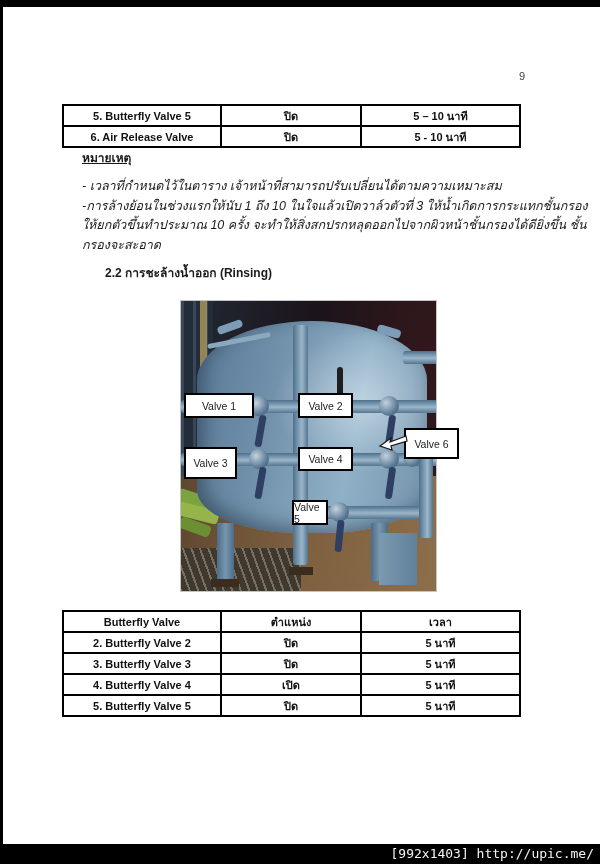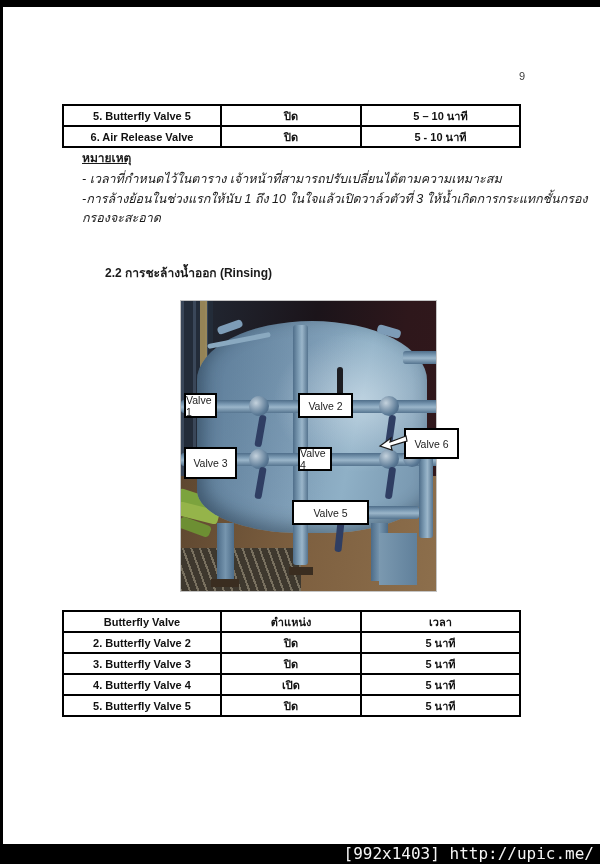--- a/index.html
+++ b/index.html
@@ -5,34 +5,34 @@
   html,body{margin:0;padding:0;background:#888;}
   #page{position:relative;width:600px;height:864px;background:#fff;overflow:hidden;
         font-family:"Liberation Sans","DejaVu Sans",sans-serif;color:#1a1a1a;}
   .abs{position:absolute;}
 
   
   #top-border{left:0;top:0;width:600px;height:7px;background:#000;}
   #left-border{left:0;top:0;width:3px;height:864px;background:#000;}
   #watermark-bar{left:0;top:844px;width:600px;height:20px;background:#000;}
   #watermark-text{position:absolute;right:6px;top:0;height:20px;line-height:20px;
-      color:#f5f5f5;font-family:"DejaVu Sans Mono","Liberation Mono",monospace;font-size:16px;}
+      color:#f5f5f5;font-family:"DejaVu Sans Mono","Liberation Mono",monospace;font-size:13px;}
 
   #page-number{left:519px;top:70px;font-size:11px;color:#3c3c3c;}
 
   table.sched{border-collapse:collapse;table-layout:fixed;}
   table.sched td,table.sched th{border:2px solid #000;font-size:11px;font-weight:bold;
       height:19px;padding:0 7px;white-space:nowrap;overflow:hidden;color:#111;}
   .c-left{text-align:center;}
   .c-mid{text-align:center;}
   #top-table{left:62px;top:104px;width:457px;}
   #bottom-table{left:62px;top:610px;width:457px;}
 
   #notes{left:82px;top:148px;width:470px;}
-  #notes-title{font-size:12px;font-weight:bold;text-decoration:underline;margin-bottom:3px;}
+  #notes-title{font-size:12px;font-weight:bold;text-decoration:underline;margin-bottom:10px;}
   .note-line{font-size:12.5px;font-style:italic;line-height:19.5px;white-space:nowrap;}
 
   #section-heading{left:105px;top:263px;font-size:12px;font-weight:bold;}
 
   
   #figure-wrap{left:180px;top:300px;width:257px;height:292px;}
   #photo{position:absolute;left:0;top:0;width:257px;height:292px;overflow:hidden;
       border:1px solid #c4c4c4;box-sizing:border-box;
       background:linear-gradient(100deg,#222a36 0%,#1b141a 45%,#2e171b 75%,#32181c 100%);}
   #bg-left-grid{position:absolute;left:0;top:0;width:32px;height:175px;
@@ -98,20 +98,21 @@
       <td class="c-mid">ปิด</td>
       <td class="c-mid">5 - 10 นาที</td>
     </tr>
   </tbody>
     </table>
 
   <div class="abs" id="notes">
     <div id="notes-title">หมายเหตุ</div>
     <div class="note-line">- เวลาที่กำหนดไว้ในตาราง เจ้าหน้าที่สามารถปรับเปลี่ยนได้ตามความเหมาะสม</div>
     <div class="note-line">-การล้างย้อนในช่วงแรกให้นับ 1 ถึง 10 ในใจแล้วเปิดวาล์วตัวที่ 3 ให้น้ำเกิดการกระแทกชั้นกรอง</div>
+    <div class="note-line">ให้ยกตัวขึ้นทำประมาณ 10 ครั้ง จะทำให้สิ่งสกปรกหลุดออกไปจากผิวหน้าชั้นกรองได้ดียิ่งขึ้น ชั้น</div>
     <div class="note-line">กรองจะสะอาด</div>
   </div>
 
   <div class="abs" id="section-heading">2.2 การชะล้างน้ำออก (Rinsing)</div>
 
   <div class="abs" id="figure-wrap">
     <div id="photo">
       <div id="bg-left-grid"></div>
       <div id="bg-pillar"></div>
       <div id="floor"></div>
@@ -145,25 +146,25 @@
       <div class="handle" style="left:206px;top:114px;transform:rotate(8deg);"></div>
       <div class="valve-knob" style="left:68px;top:148px;"></div>
       <div class="handle" style="left:76px;top:166px;transform:rotate(10deg);"></div>
       <div class="valve-knob" style="left:198px;top:148px;"></div>
       <div class="handle" style="left:206px;top:166px;transform:rotate(8deg);"></div>
       <div class="valve-knob" style="left:148px;top:201px;"></div>
       <div class="handle" style="left:155px;top:219px;transform:rotate(6deg);"></div>
       <div class="valve-knob" style="left:222px;top:148px;width:18px;height:18px;"></div>
     </div>
 
-    <div class="valve-label" style="left:4px;top:93px;width:33px;height:25px;">Valve 1</div>
+    <div class="valve-label" style="left:4px;top:93px;width:70px;height:25px;">Valve 1</div>
     <div class="valve-label" style="left:118px;top:93px;width:55px;height:25px;">Valve 2</div>
     <div class="valve-label" style="left:4px;top:147px;width:53px;height:32px;">Valve 3</div>
-    <div class="valve-label" style="left:118px;top:147px;width:34px;height:24px;">Valve 4</div>
-    <div class="valve-label" style="left:112px;top:200px;width:77px;height:25px;">Valve 5</div>
+    <div class="valve-label" style="left:118px;top:147px;width:55px;height:24px;">Valve 4</div>
+    <div class="valve-label" style="left:112px;top:200px;width:36px;height:25px;">Valve 5</div>
     <div class="valve-label" style="left:224px;top:128px;width:55px;height:31px;">Valve 6</div>
     <svg id="arrow-svg" width="30" height="22" viewBox="0 0 30 22">
       <polygon points="2,16 13,8 12,12 28,6 29,11 13,16 14,20" fill="#ffffff" stroke="#1a1a1a" stroke-width="1.2"></polygon>
     </svg>
   </div>
 
   <table class="sched abs" id="bottom-table">
     <colgroup>
         <col style="width:158px">
         <col style="width:140px">

